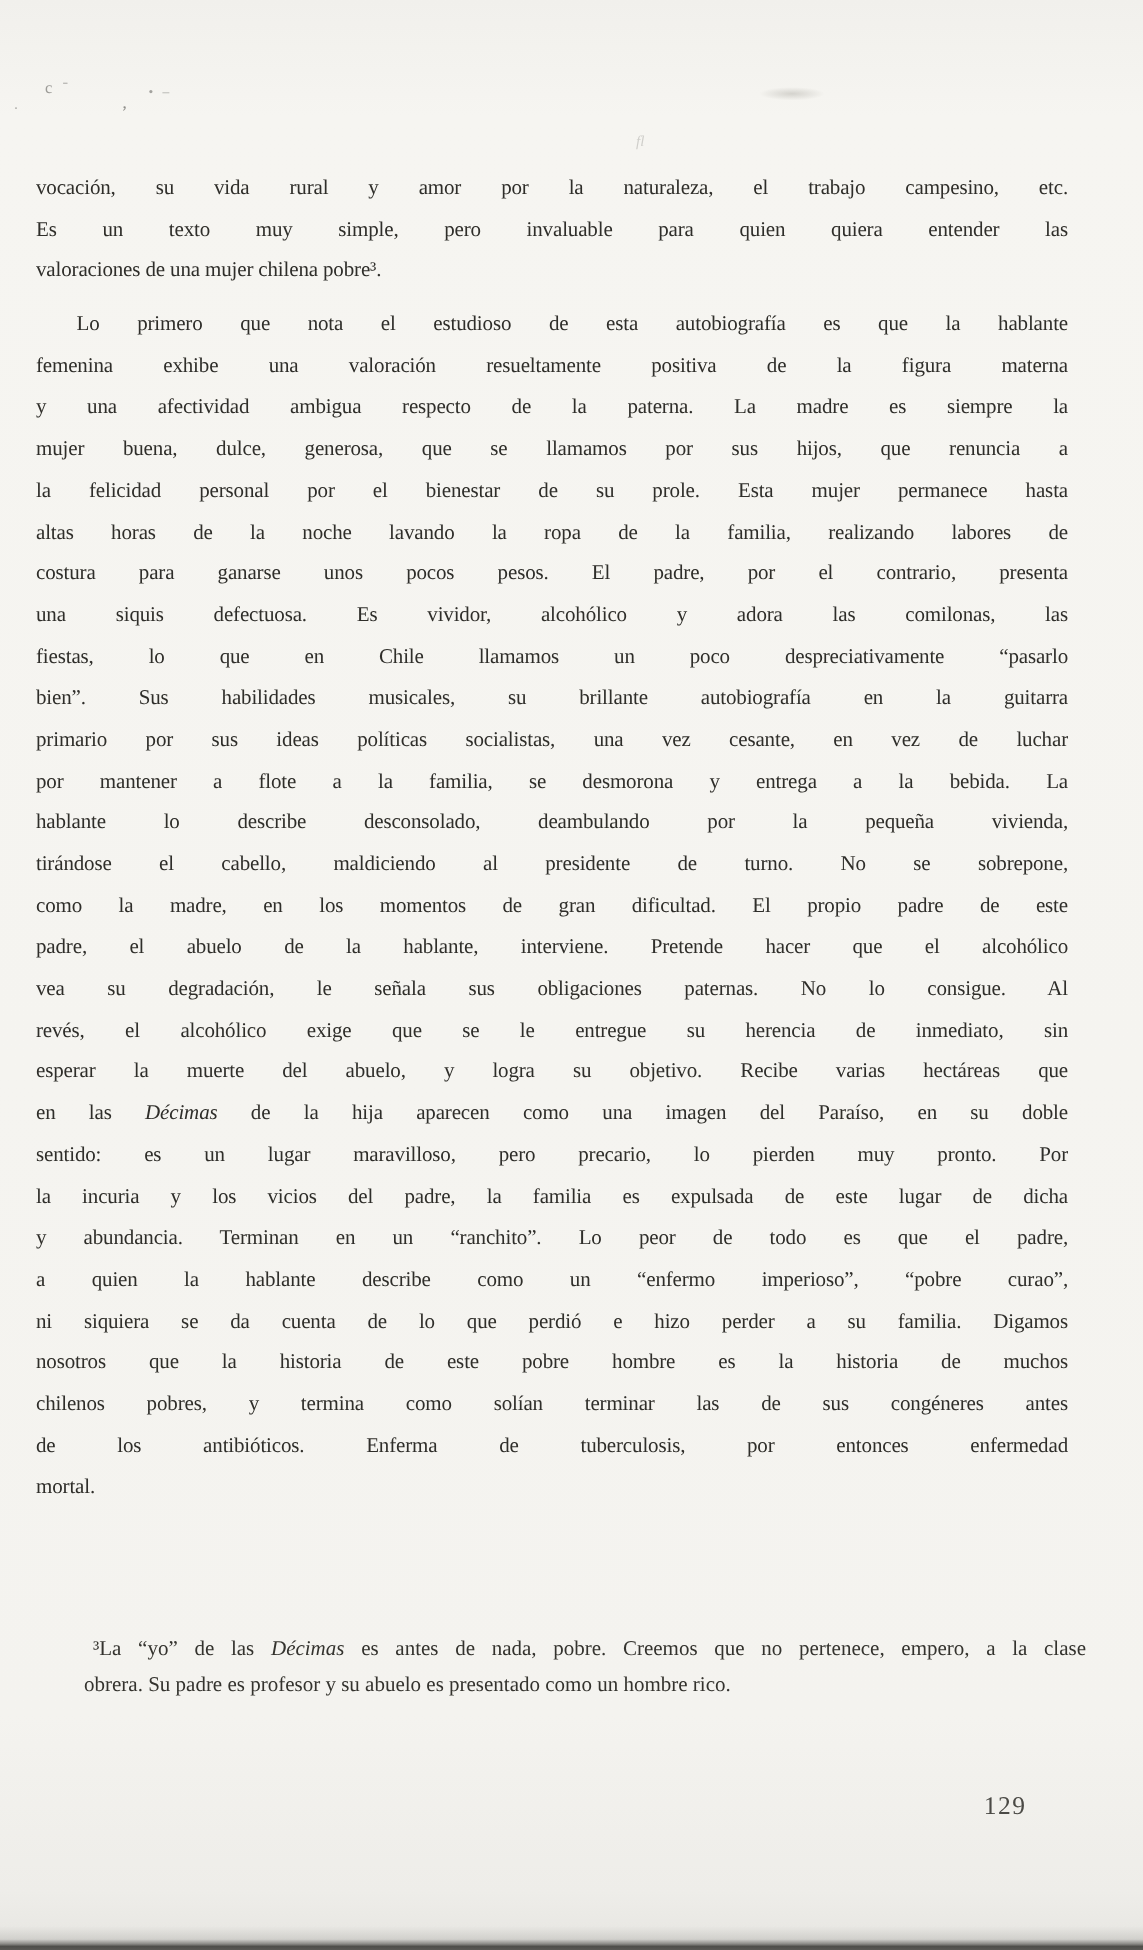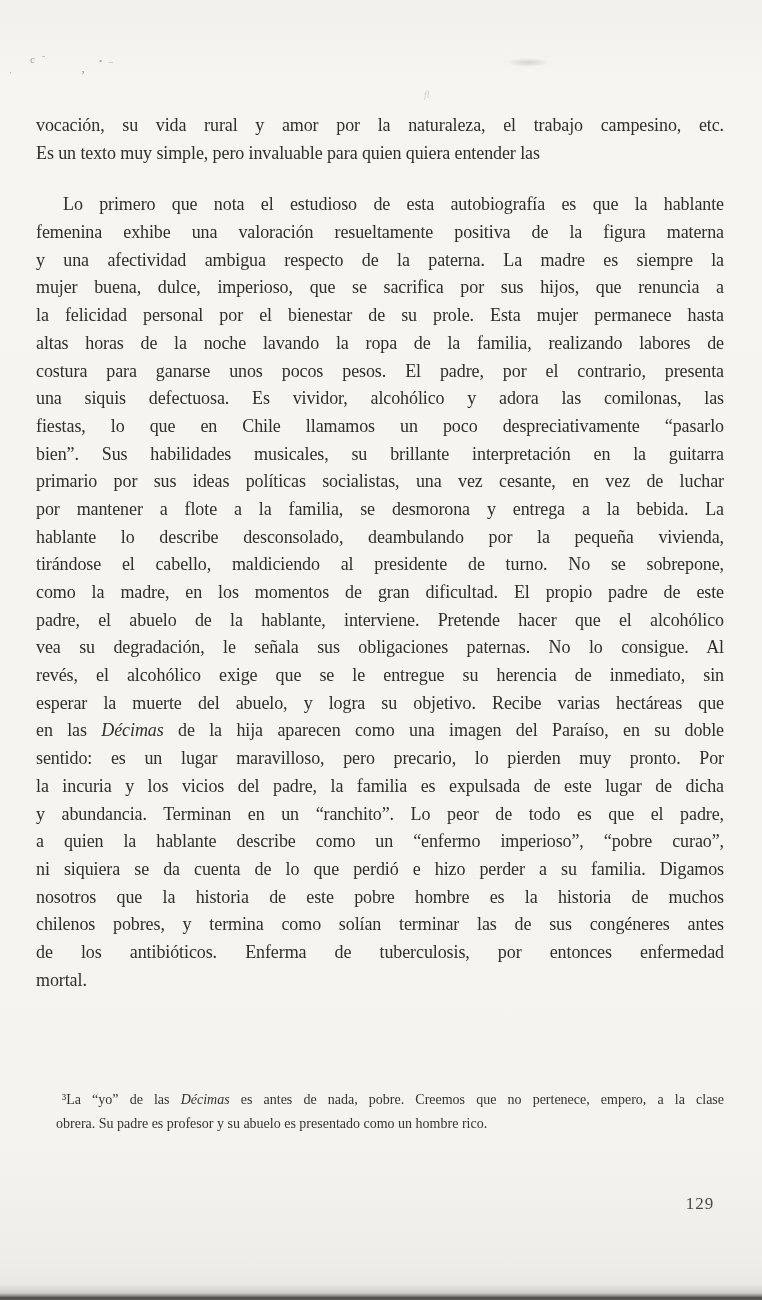--- a/index.html
+++ b/index.html
@@ -15,37 +15,37 @@
     height: 1300px;
     overflow: hidden;
     background:
       linear-gradient(180deg, #f1f0ec 0%, #f6f5f1 6%, #f5f4f0 55%, #f4f3ef 88%, #eeede9 97%, #e6e5e1 100%);
     color: #2f2e2a;
   }
 
   
   .text-block {
     position: absolute;
-    left: 36px;
+    left: 24px;
     top: 112px;
     width: 688px;
-    font-size: 18px;
+    font-size: 14px;
     line-height: 27.7px;
     letter-spacing: -0.1px;
     color: #2f2e2a;
   }
   .para .line {
     text-align: justify;
     text-align-last: justify;
     overflow: hidden;
     height: 27.7px;
   }
   .para .line:last-child { text-align-last: left; }
   .para.indent-first .line:first-child { text-indent: 27px; }
-  .para2 { margin-top: 24px; }
+  .para2 { margin-top: 8px; }
   .line i { font-style: italic; }
 
   
   .footnote {
     position: absolute;
     left: 36px;
     top: 1088px;
     width: 688px;
     font-size: 14px;
     line-height: 24px;
@@ -63,21 +63,20 @@
   
   .page-number {
     position: absolute;
     left: 648px;
     top: 1194px;
     width: 44px;
     font-size: 17px;
     letter-spacing: 1px;
     color: #4b4a46;
     text-align: center;
-    margin-left: 30px;
   }
 
   
   .scan-mark {
     position: absolute;
     color: #6d6c68;
     font-size: 10px;
     line-height: 10px;
     filter: blur(0.3px);
   }
@@ -110,32 +109,33 @@
   <span class="scan-mark mark-cdash">c ⁻</span>
   <span class="scan-mark mark-comma">‚</span>
   <span class="scan-mark mark-bdash">• –</span>
   <span class="scan-mark mark-ghost">fl</span>
   <span class="mark-smudge"></span>
 
   <div class="text-block">
     <div class="para para1">
         <div class="line">vocación, su vida rural y amor por la naturaleza, el trabajo campesino, etc.</div>
         <div class="line">Es un texto muy simple, pero invaluable para quien quiera entender las</div>
+        <div class="line">valoraciones de una mujer chilena pobre³.</div>
       </div>
     <div class="para para2 indent-first">
         <div class="line">Lo primero que nota el estudioso de esta autobiografía es que la hablante</div>
         <div class="line">femenina exhibe una valoración resueltamente positiva de la figura materna</div>
         <div class="line">y una afectividad ambigua respecto de la paterna. La madre es siempre la</div>
-        <div class="line">mujer buena, dulce, imperioso, que se sacrifica por sus hijos, que renuncia a</div>
+        <div class="line">mujer buena, dulce, generosa, que se llamamos por sus hijos, que renuncia a</div>
         <div class="line">la felicidad personal por el bienestar de su prole. Esta mujer permanece hasta</div>
         <div class="line">altas horas de la noche lavando la ropa de la familia, realizando labores de</div>
         <div class="line">costura para ganarse unos pocos pesos. El padre, por el contrario, presenta</div>
         <div class="line">una siquis defectuosa. Es vividor, alcohólico y adora las comilonas, las</div>
         <div class="line">fiestas, lo que en Chile llamamos un poco despreciativamente “pasarlo</div>
-        <div class="line">bien”. Sus habilidades musicales, su brillante interpretación en la guitarra</div>
+        <div class="line">bien”. Sus habilidades musicales, su brillante autobiografía en la guitarra</div>
         <div class="line">primario por sus ideas políticas socialistas, una vez cesante, en vez de luchar</div>
         <div class="line">por mantener a flote a la familia, se desmorona y entrega a la bebida. La</div>
         <div class="line">hablante lo describe desconsolado, deambulando por la pequeña vivienda,</div>
         <div class="line">tirándose el cabello, maldiciendo al presidente de turno. No se sobrepone,</div>
         <div class="line">como la madre, en los momentos de gran dificultad. El propio padre de este</div>
         <div class="line">padre, el abuelo de la hablante, interviene. Pretende hacer que el alcohólico</div>
         <div class="line">vea su degradación, le señala sus obligaciones paternas. No lo consigue. Al</div>
         <div class="line">revés, el alcohólico exige que se le entregue su herencia de inmediato, sin</div>
         <div class="line">esperar la muerte del abuelo, y logra su objetivo. Recibe varias hectáreas que</div>
         <div class="line">en las <i>Décimas</i> de la hija aparecen como una imagen del Paraíso, en su doble</div>

